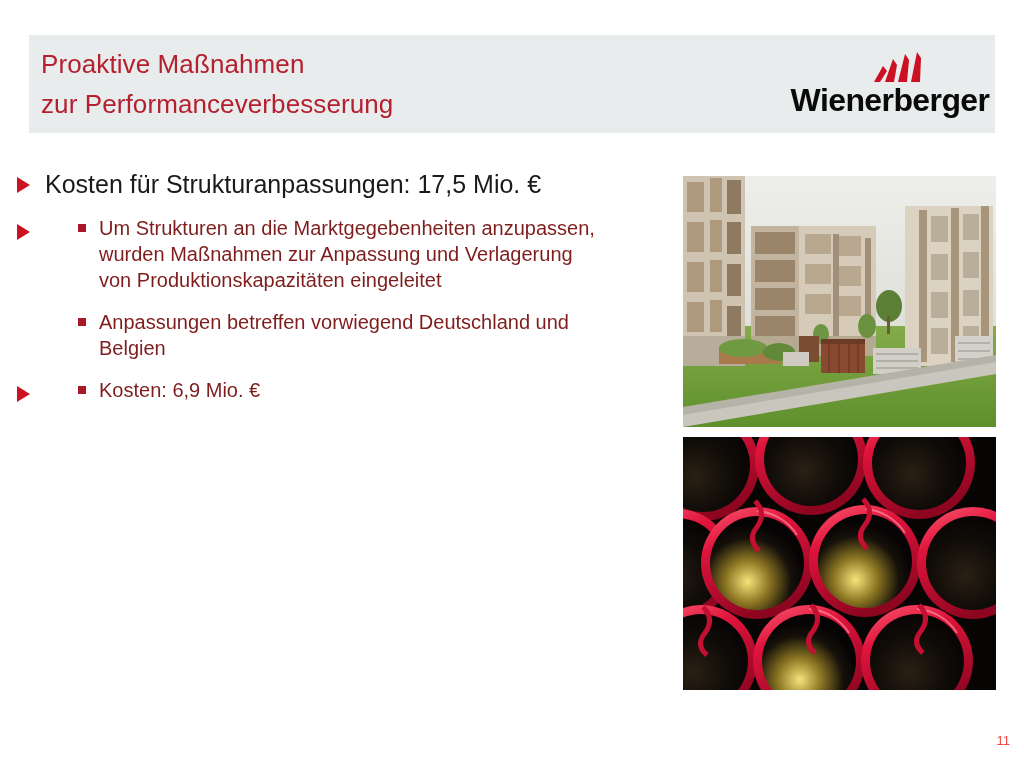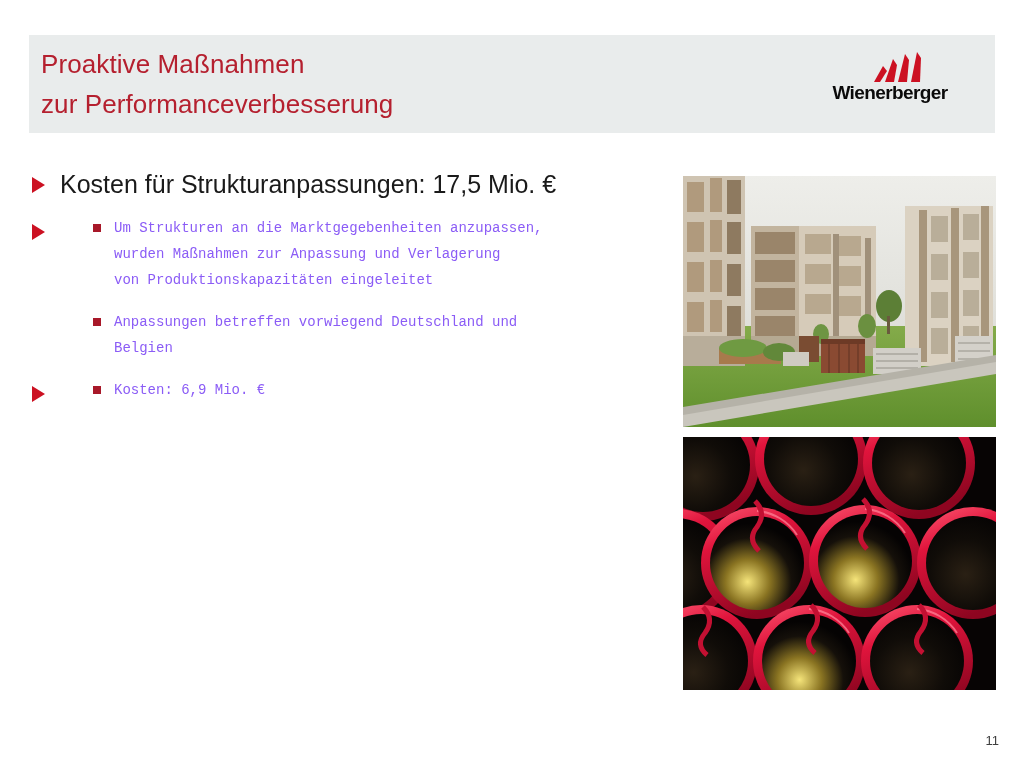--- a/index.html
+++ b/index.html
@@ -52,31 +52,31 @@
     top: 0px;
     width: 54px;
     height: 30px;
   }
   .logo-word {
     position: absolute;
     left: 0;
     top: 30px;
     width: 200px;
     text-align: center;
-    font-size: 19px;
+    font-size: 32px;
     font-weight: bold;
     color: #0a0a0a;
     letter-spacing: -0.6px;
     font-family: "Liberation Sans", sans-serif;
   }
 
   
   .content {
     position: absolute;
-    left: 29px;
+    left: 14px;
     top: 168px;
     width: 640px;
   }
 
   .l1-item {
     position: relative;
     padding-left: 31px;
     margin-bottom: 14px;
   }
   .l1-text {
@@ -99,25 +99,24 @@
   .l2-list {
     margin-top: 12px;
     padding-left: 31px;
   }
   .l2-item {
     position: relative;
     padding-left: 23px;
     margin-bottom: 16px;
   }
   .l2-text {
-    font-size: 14px;
+    font-size: 20px;
     line-height: 26px;
-    color: #8b5cf6;
+    color: #7f1d1d;
     white-space: pre-line;
-    font-family: Liberation Mono, monospace;
   }
   .sq-icon {
     position: absolute;
     left: 2px;
     top: 9px;
     width: 8px;
     height: 8px;
     background: #a81829;
   }
 
@@ -128,24 +127,24 @@
     background: #cfcfcf;
   }
   .photo-top   { left: 683px; top: 176px; width: 313px; height: 251px; }
   .photo-bottom{ left: 683px; top: 437px; width: 313px; height: 253px; }
 
   .photo svg { display: block; width: 100%; height: 100%; }
 
   
   .page-number {
     position: absolute;
-    right: 25px;
+    right: 14px;
     bottom: 20px;
     font-size: 13px;
-    color: #404040;
+    color: #ef4444;
   }
 </style>
 </head>
 <body>
 
 <div class="header-band"></div>
 
 <div class="slide-title">Proaktive Maßnahmen
 zur Performanceverbesserung</div>
 

